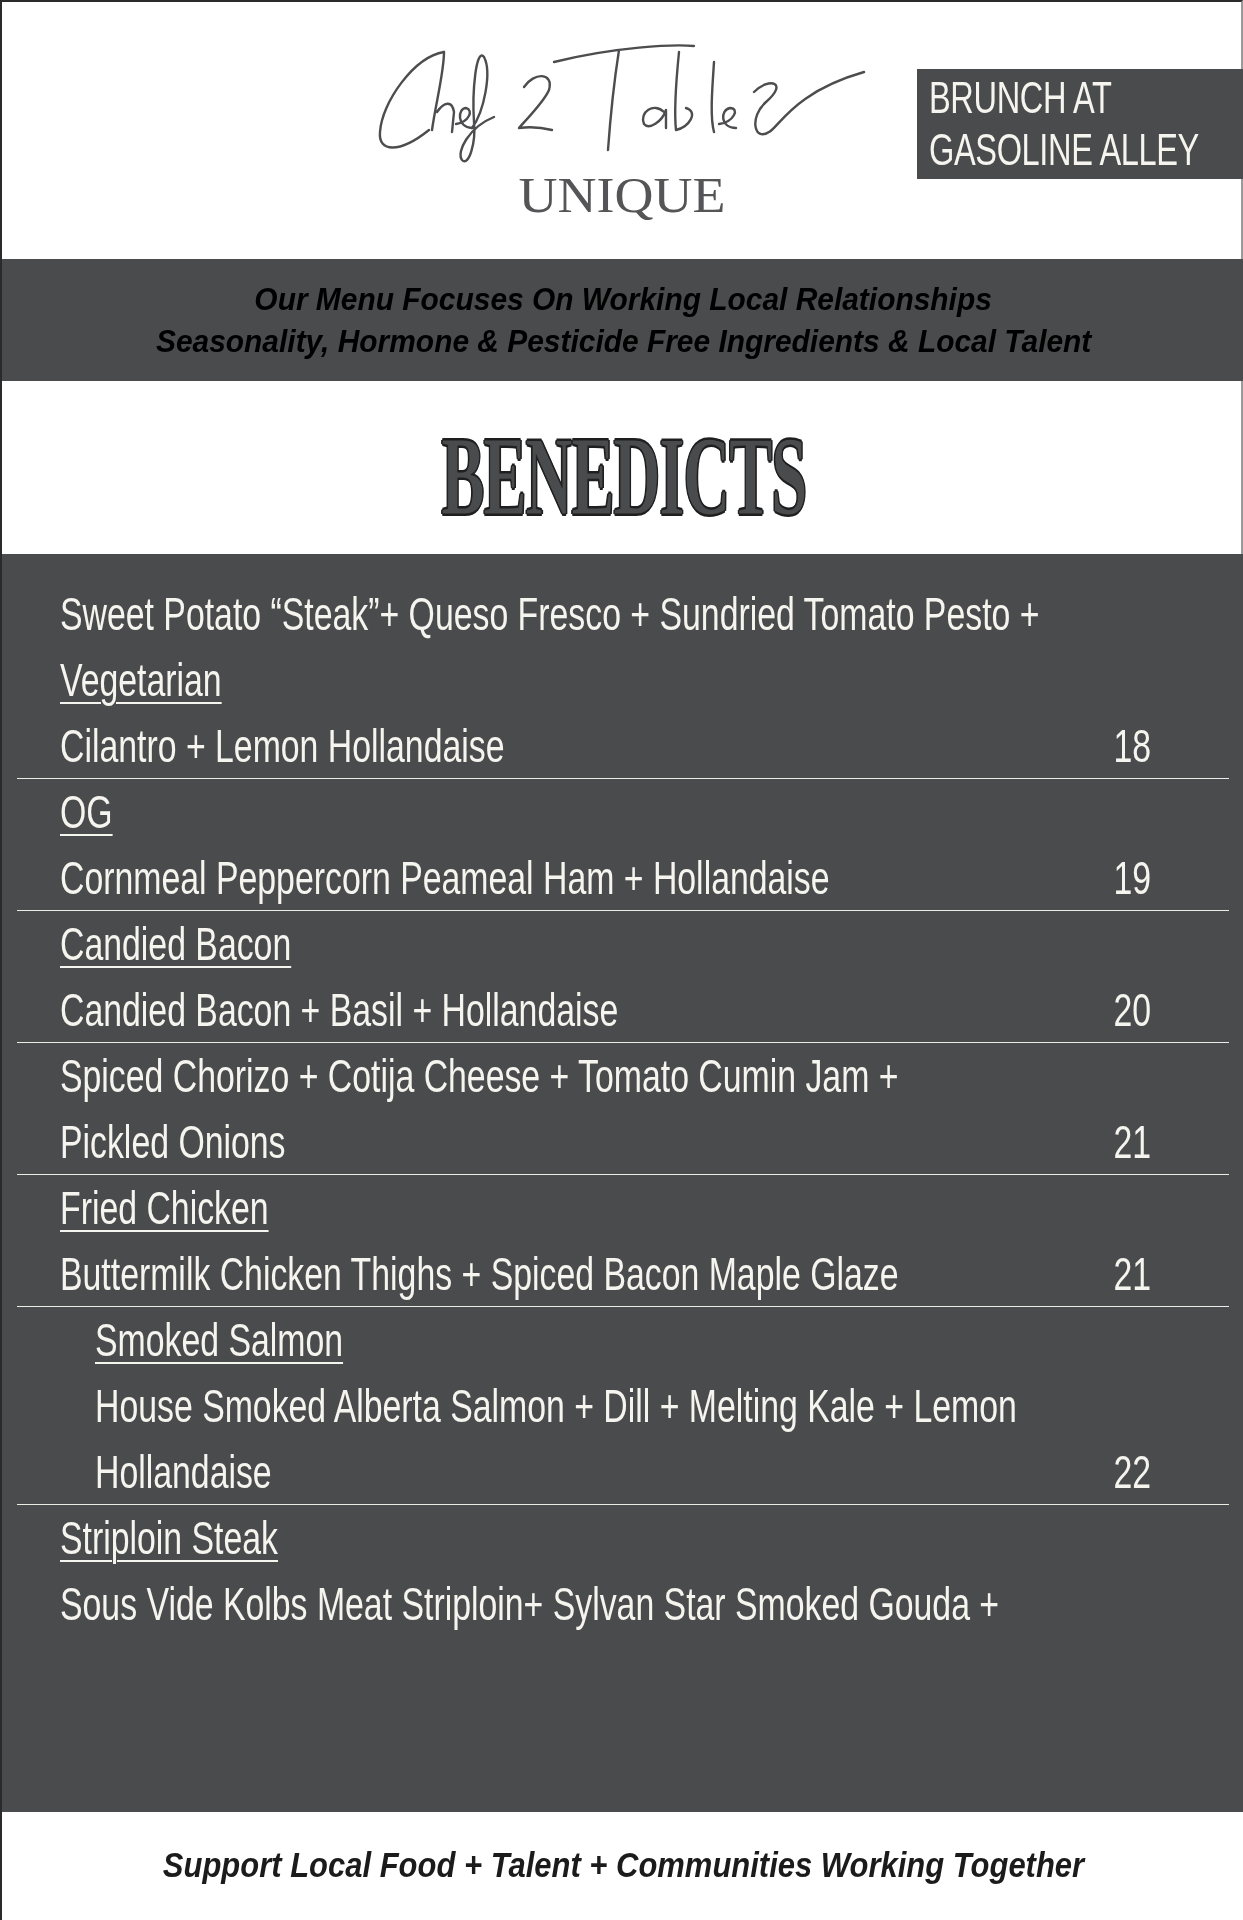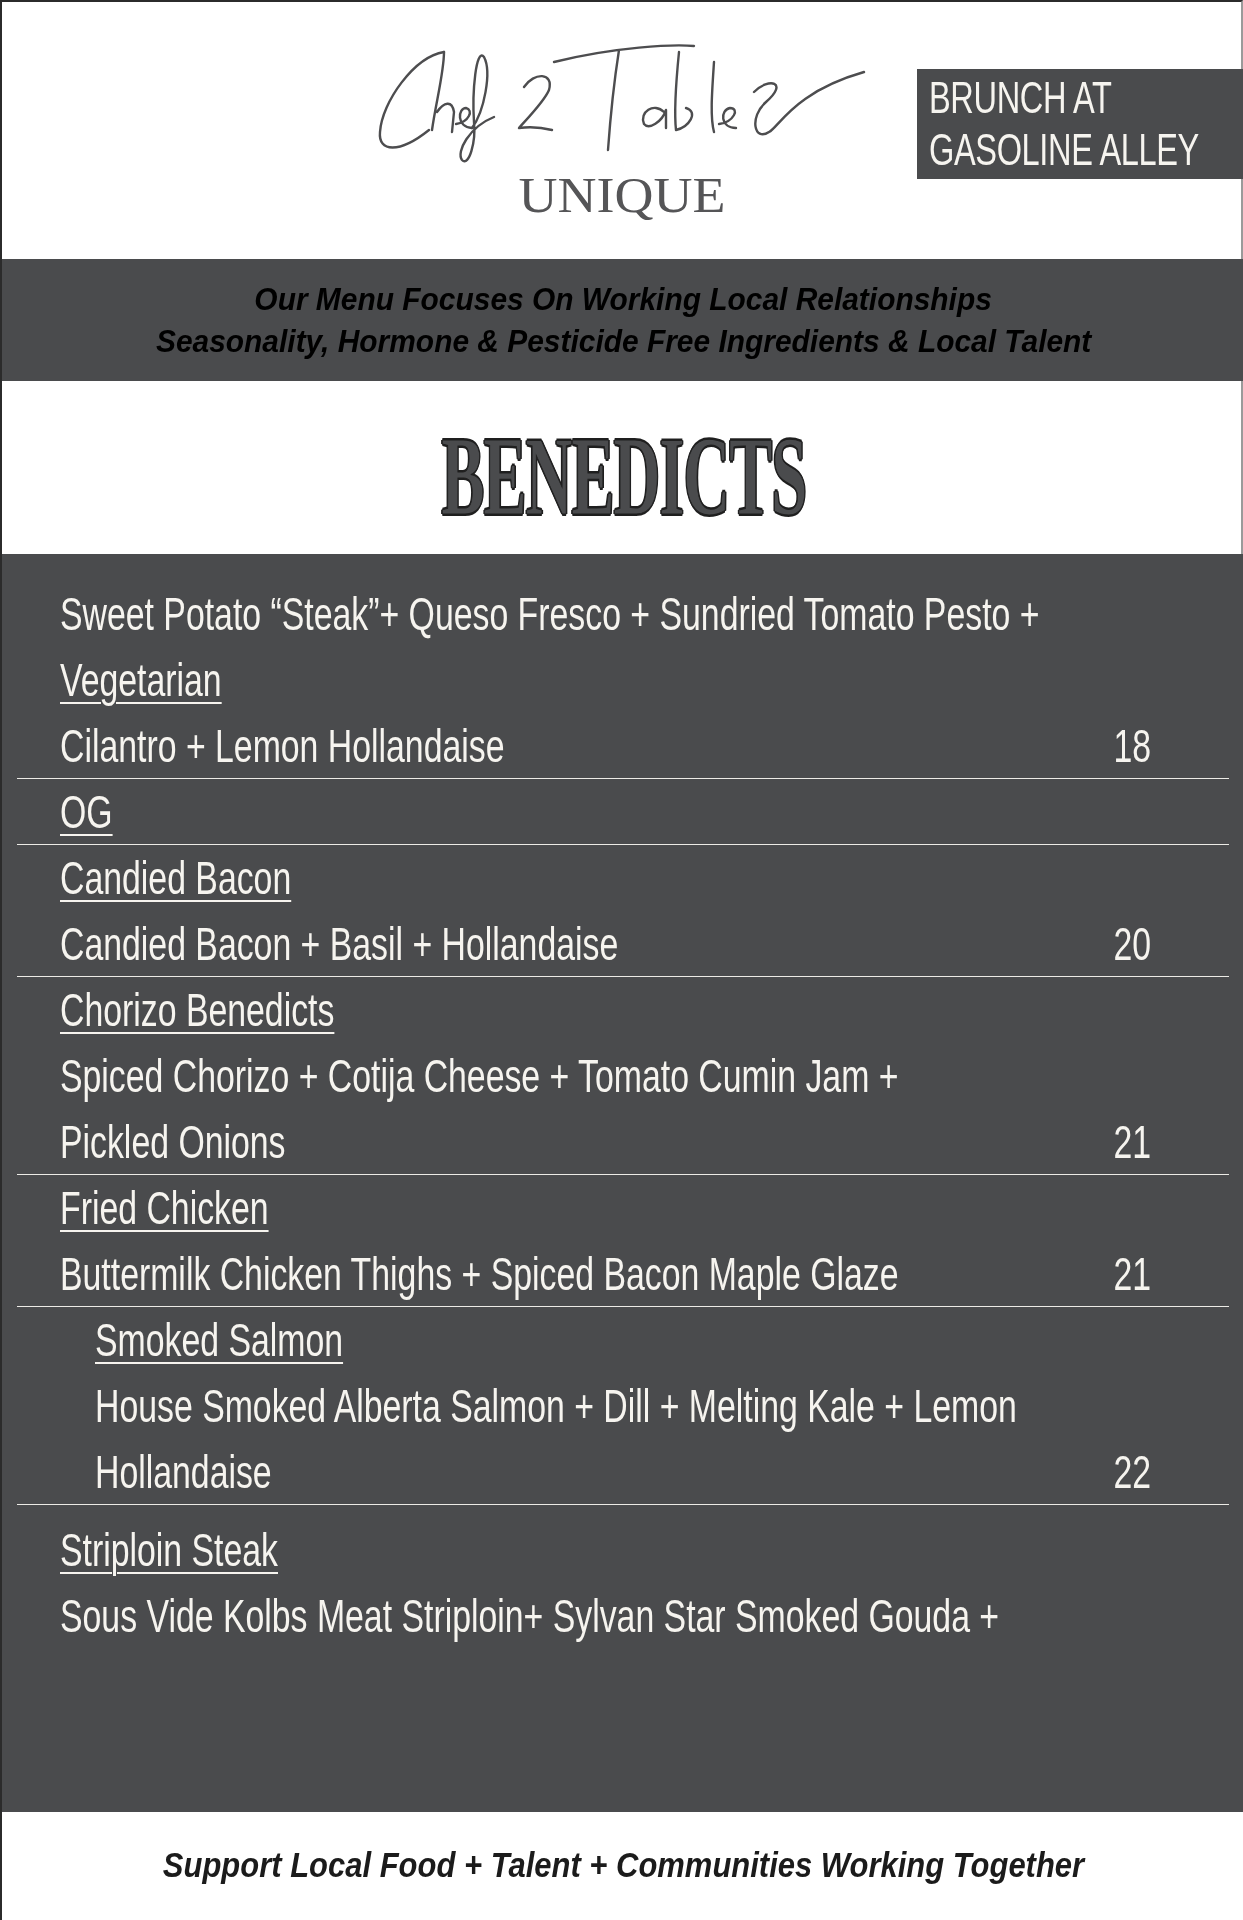--- a/index.html
+++ b/index.html
@@ -21,21 +21,21 @@
 
   
   .section-heading { position: absolute; left: 0; top: 418px; width: 1243px; text-align: center; }
   .section-heading span { display: inline-block; font-family: "Liberation Serif", serif; font-weight: bold; font-size: 112px; line-height: 112px; color: #4a4b4d; transform: scaleX(0.58); transform-origin: center; letter-spacing: -2px;
     text-shadow: -2px 0 0 #1f1f1f, 2px 0 0 #1f1f1f, 0 -2px 0 #1f1f1f, 0 2px 0 #1f1f1f, -3px -1px 0 #ffffff; -webkit-text-stroke: 1px #1f1f1f; }
 
   
   .menu { position: absolute; left: 0; top: 552px; width: 1241px; height: 1258px; background: #4a4b4d; }
   .menu-list { position: absolute; left: 0; top: 26px; width: 1241px; }
   .item { position: relative; width: 1241px; box-sizing: border-box; border-bottom: 1.5px solid #e9e7e2; margin-left: 0; }
-  .item.last { border-bottom: none; margin-top: 12px; }
+  .item.last { border-bottom: none; }
   .line { position: relative; height: 66px; white-space: nowrap; color: #f6f4ef; }
   .line .txt { position: absolute; left: 58px; bottom: 9px; font-family: "Liberation Sans", sans-serif; font-size: 46px; line-height: 46px; transform: scaleX(0.735); transform-origin: left bottom; }
   .line .ttl { text-decoration: underline; text-decoration-thickness: 2px; text-underline-offset: 6px; }
   .line .price { position: absolute; right: 92px; bottom: 9px; font-family: "Liberation Sans", sans-serif; font-size: 46px; line-height: 46px; transform: scaleX(0.735); transform-origin: right bottom; }
   .divider { position: absolute; left: 15px; width: 1212px; height: 1.5px; background: #ecebe6; }
 
   
   .footer { position: absolute; left: 0; top: 1810px; width: 1241px; height: 110px; background: #ffffff; }
   .footer-text { position: absolute; left: 0; top: 1843px; width: 1243px; text-align: center; font-weight: bold; font-style: italic; font-size: 35px; color: #1b1b1b; white-space: nowrap; }
   .footer-text span { display: inline-block; transform: scaleX(0.885); }
@@ -102,38 +102,39 @@
             <span class="txt">Cilantro + Lemon Hollandaise</span>
             <span class="price">18</span>
           </div>
         <div class="divider" style="bottom: -1px;"></div>
       </div>
 
       <div class="item" style="border-bottom: none;">
         <div class="line">
             <span class="txt ttl">OG</span>
           </div>
+        <div class="line">
+            <span class="txt">Cornmeal Peppercorn Peameal Ham + Hollandaise</span>
+            <span class="price">19</span>
+          </div>
         <div class="divider" style="bottom: -1px;"></div>
       </div>
 
       <div class="item" style="border-bottom: none;">
         <div class="line">
             <span class="txt ttl">Candied Bacon</span>
           </div>
         <div class="line">
             <span class="txt">Candied Bacon + Basil + Hollandaise</span>
             <span class="price">20</span>
           </div>
         <div class="divider" style="bottom: -1px;"></div>
       </div>
 
       <div class="item" style="border-bottom: none;">
-        <div class="line">
-            <span class="txt ttl">Chorizo Benedicts</span>
-          </div>
         <div class="line">
             <span class="txt">Spiced Chorizo + Cotija Cheese + Tomato Cumin Jam +</span>
           </div>
         <div class="line">
             <span class="txt">Pickled Onions</span>
             <span class="price">21</span>
           </div>
         <div class="divider" style="bottom: -1px;"></div>
       </div>
 

